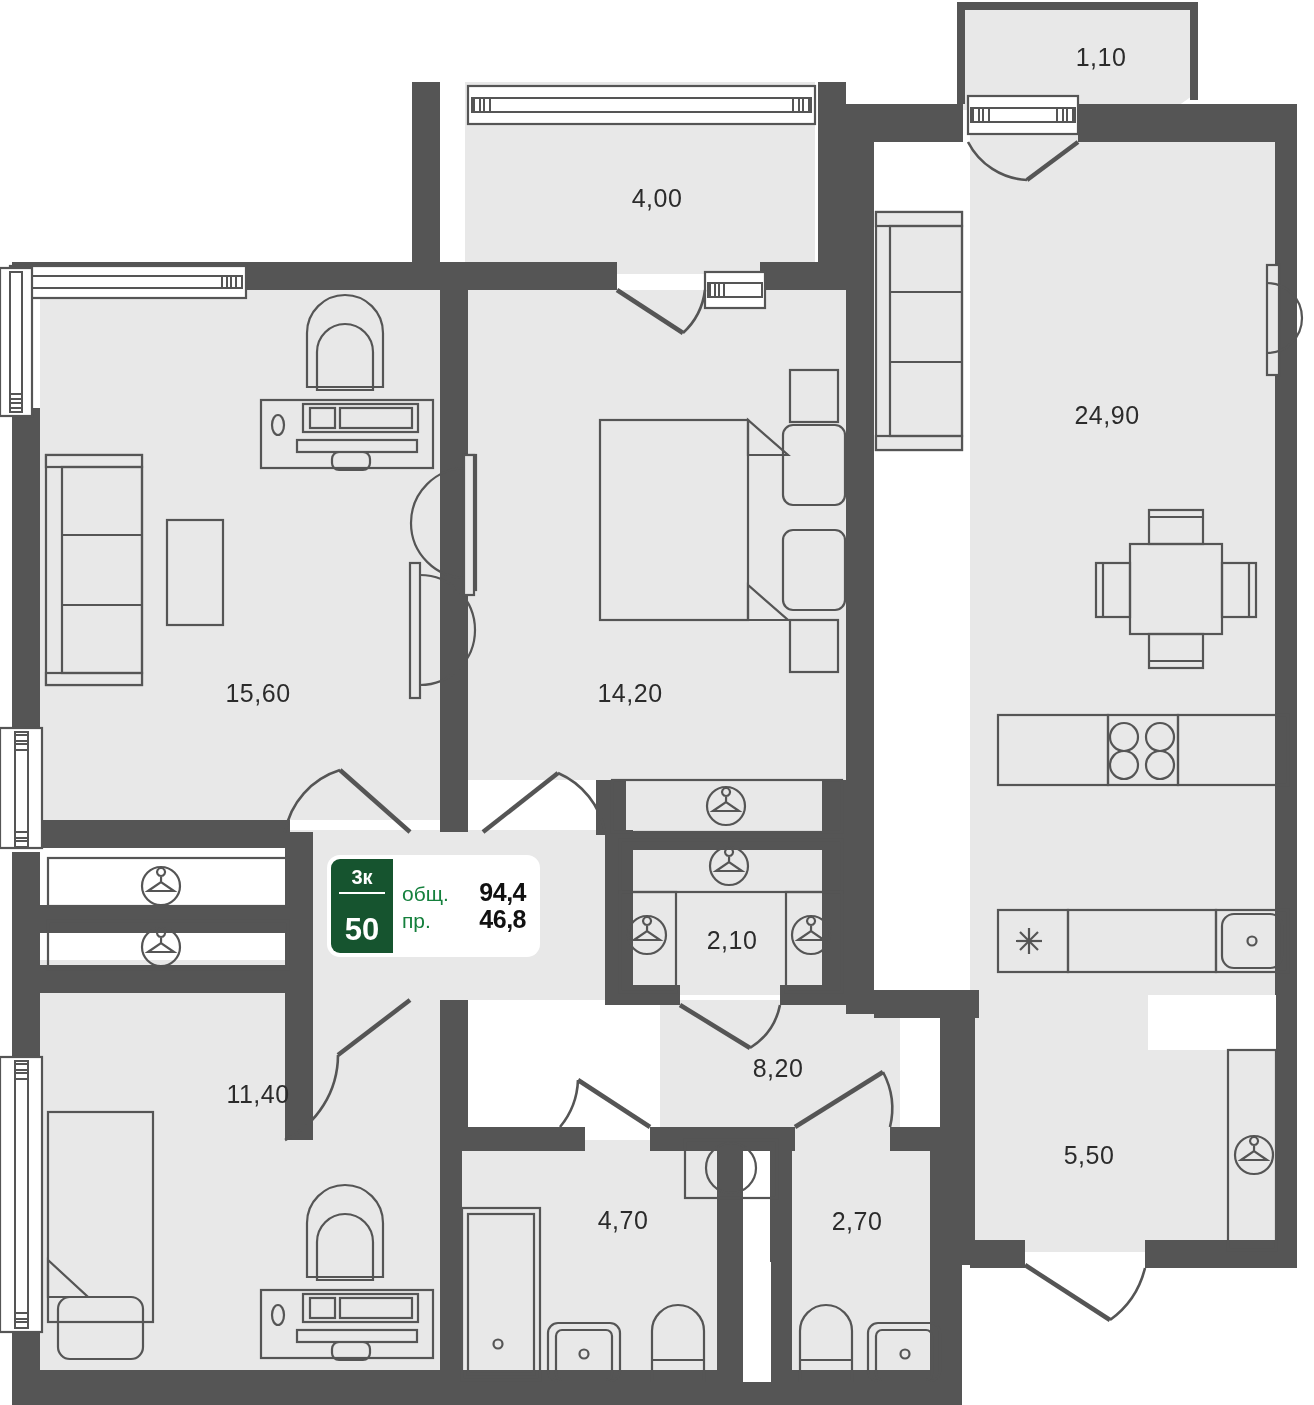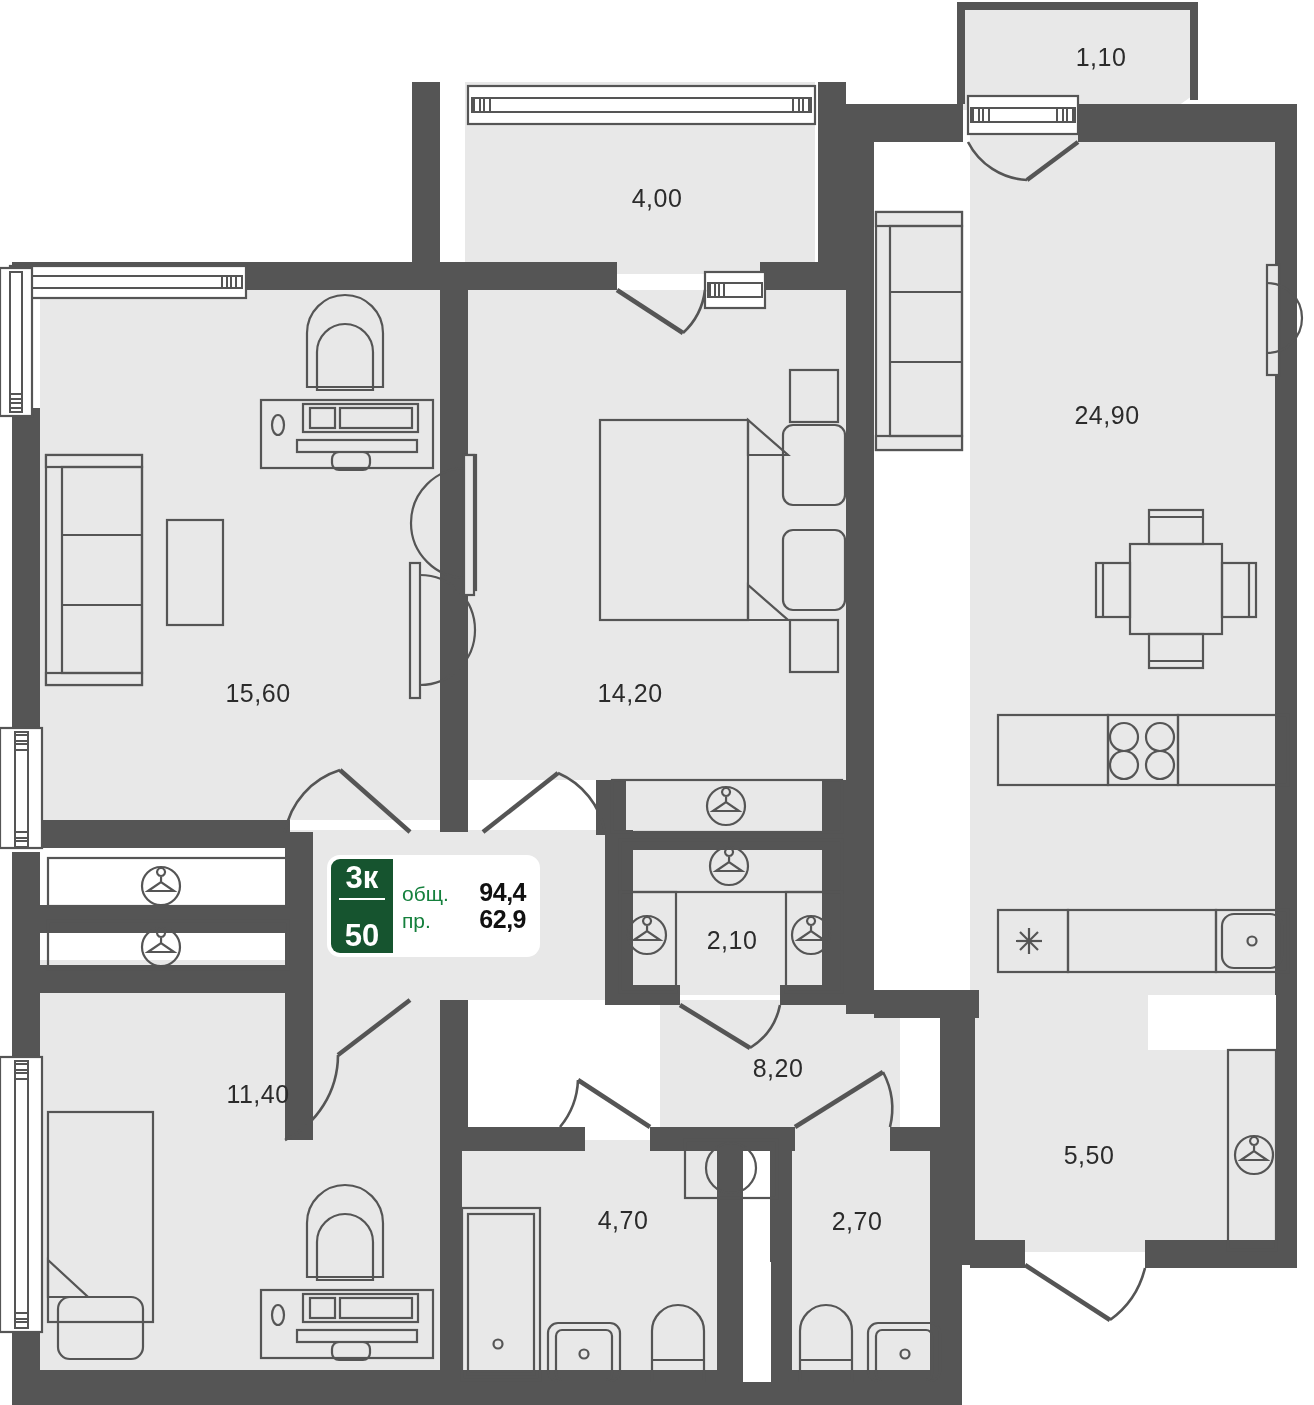--- a/index.html
+++ b/index.html
@@ -52,21 +52,21 @@
     background: #16542f;
     width: 62px;
     display: flex;
     flex-direction: column;
     align-items: center;
     justify-content: center;
     color: #ffffff;
     flex: 0 0 62px;
   }
   #badge .left .rooms {
-    font-size: 31px;
+    font-size: 20px;
     font-weight: bold;
     line-height: 1;
     padding-bottom: 5px;
   }
   #badge .left .divline {
     width: 46px;
     height: 2px;
     background: #ffffff;
   }
   #badge .left .floorno {
@@ -521,18 +521,18 @@
       <div class="divline"></div>
       <div class="floorno">50</div>
     </div>
     <div class="right">
       <div class="row">
         <span class="k">общ.</span>
         <span class="v">94,4</span>
       </div>
       <div class="row">
         <span class="k">пр.</span>
-        <span class="v">62,9</span>
+        <span class="v">46,8</span>
       </div>
     </div>
   </div>
 
 </div>
 
 </body></html>

